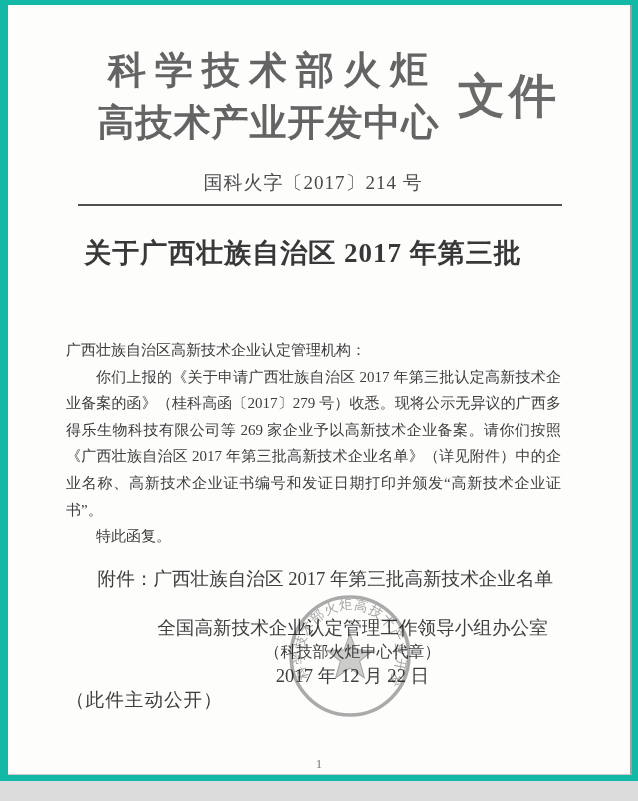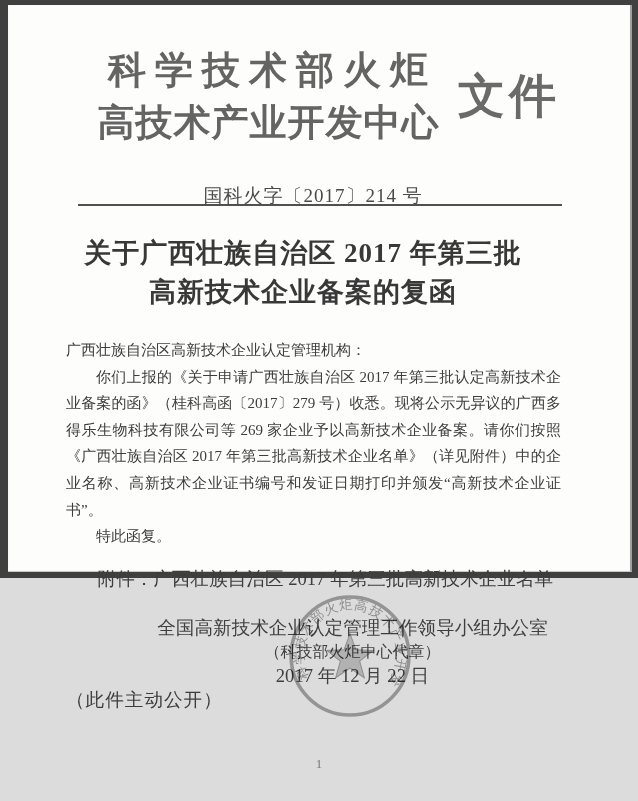--- a/index.html
+++ b/index.html
@@ -1,35 +1,35 @@
 <!DOCTYPE html>
 <html><head>
 <meta charset="utf-8">
 <style>
   html,body{margin:0;padding:0;}
   body{
     width:638px;height:801px;overflow:hidden;
     background:#dcdcdc;
     font-family:"Liberation Serif","DejaVu Serif",serif;
   }
-  .screen{position:relative;width:638px;height:578px;background:#404040;}
+  .screen{position:relative;width:638px;height:781px;background:#14b8a6;}
   .page{
     position:absolute;left:8px;top:5px;right:6px;bottom:6px;
     background:#fdfdfc;
     border-right:2px solid #a0a0a0;
     border-bottom:1px solid #c9c9c9;
     box-shadow:inset 0 0 2px rgba(0,0,0,.05);
   }
   
   .org{position:absolute;left:50px;top:38px;width:420px;text-align:center;color:#646464;font-weight:bold;}
   .org .org1{font-size:38px;line-height:54px;letter-spacing:9px;text-indent:9px;}
   .org .org2{font-size:37px;line-height:52px;letter-spacing:1px;text-indent:1px;}
   .doctype{position:absolute;left:438px;top:60px;font-size:47px;font-weight:bold;color:#6a6a6a;letter-spacing:4px;margin-left:12px;}
   
-  .docnum{position:absolute;left:58px;top:178px;width:494px;text-align:center;font-size:19px;color:#4a4a4a;letter-spacing:1px;}
+  .docnum{position:absolute;left:58px;top:165px;width:494px;text-align:center;font-size:19px;color:#4a4a4a;letter-spacing:1px;}
   .rule{position:absolute;left:70px;top:199px;width:484px;height:2px;background:#505050;}
   
   .title{position:absolute;left:40px;top:229px;width:510px;text-align:center;font-weight:bold;color:#383838;font-size:27px;line-height:39px;letter-spacing:1px;}
   
   .bodytext{position:absolute;left:58px;top:332px;width:495px;font-size:15px;line-height:26.6px;color:#3d3d3d;text-align:justify;}
   .bodytext p{margin:0;}
   .indent{text-indent:2em;}
   .attachment{position:absolute;left:58px;top:548px;width:495px;font-size:18.6px;color:#3d3d3d;margin:13px;text-indent:1em;}
   
   .signature{position:absolute;left:92px;top:611px;width:505px;text-align:center;color:#3f3f3f;font-size:18.6px;line-height:24px;}
@@ -50,21 +50,20 @@
       <div class="org1">科学技术部火炬</div>
       <div class="org2">高技术产业开发中心</div>
     </div>
     <div class="doctype">文件</div>
 
     <div class="docnum">国科火字〔2017〕214 号</div>
     <div class="rule"></div>
 
     <div class="title">
       <div>关于广西壮族自治区 2017 年第三批</div>
-      <div>高新技术企业备案的复函</div>
     </div>
 
     <div class="bodytext">
       <p>广西壮族自治区高新技术企业认定管理机构：</p>
       <p class="indent">你们上报的《关于申请广西壮族自治区 2017 年第三批认定高新技术企业备案的函》（桂科高函〔2017〕279 号）收悉。现将公示无异议的广西多得乐生物科技有限公司等 269 家企业予以高新技术企业备案。请你们按照《广西壮族自治区 2017 年第三批高新技术企业名单》（详见附件）中的企业名称、高新技术企业证书编号和发证日期打印并颁发“高新技术企业证书”。</p>
       <p class="indent">特此函复。</p>
     </div>
 
     <p class="attachment">附件：广西壮族自治区 2017 年第三批高新技术企业名单</p>
 

